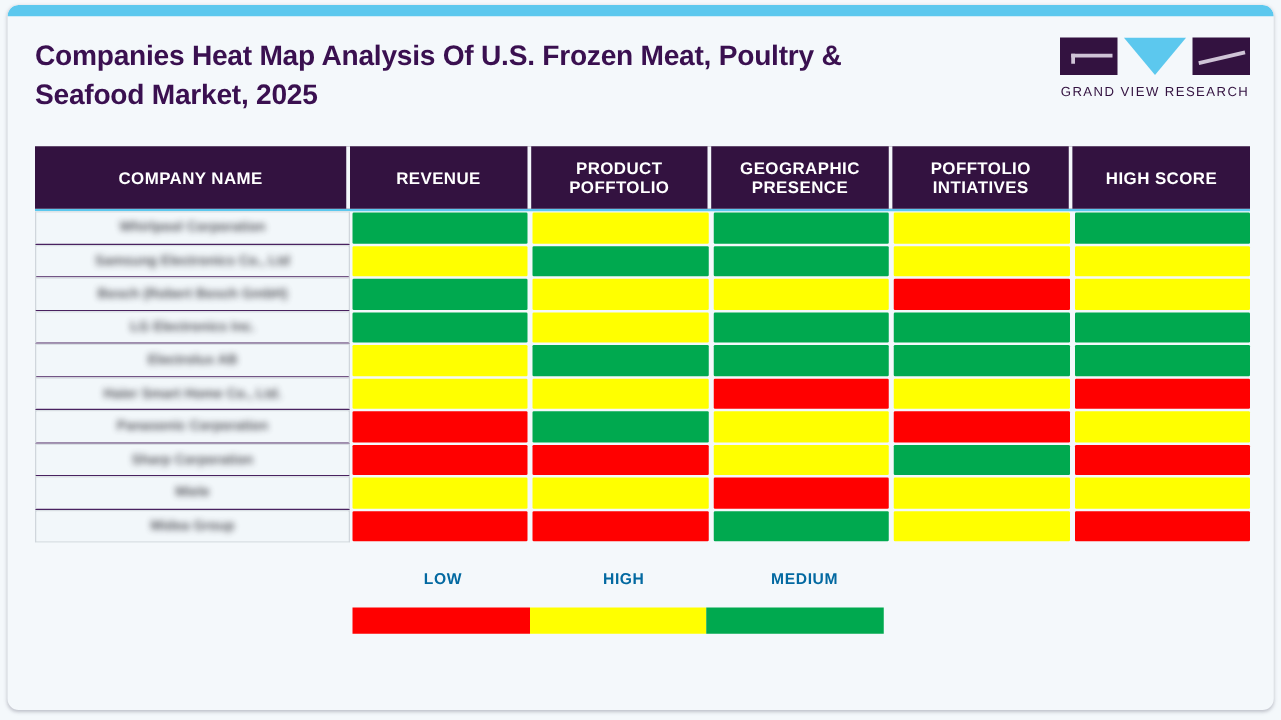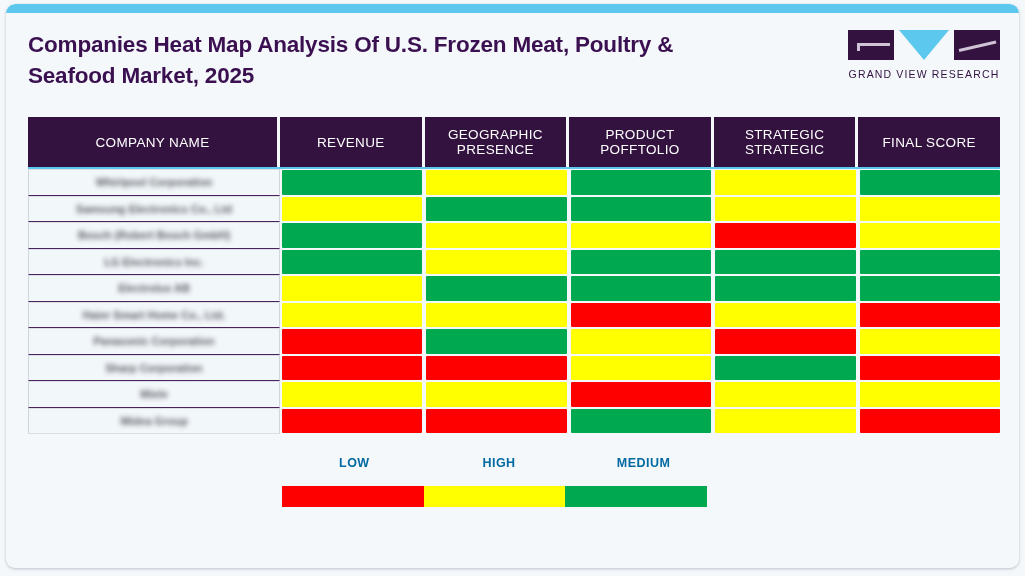--- a/index.html
+++ b/index.html
@@ -108,21 +108,21 @@
   }
   .thead {
     display:flex;
     height:52px;
     border-bottom:2px solid #5cc8ee;
   }
   .th {
     background:#331240;
     color:#ffffff;
     font-size:13.5px;
-    font-weight:normal;
+    font-weight:bold;
     letter-spacing:0.35px;
     line-height:15px;
     display:flex;
     align-items:center;
     justify-content:center;
     text-align:center;
     border-right:3px solid #f4f8fb;
   }
   .th:last-child { border-right:none; }
 
@@ -218,24 +218,24 @@
         <div class="mark mark-3"></div>
       </div>
       <div class="logo-text">GRAND VIEW RESEARCH</div>
     </div>
   </div>
 
   <div class="table">
     <div class="thead">
       <div class="th col-company">COMPANY NAME</div>
       <div class="th col-metric">REVENUE</div>
+      <div class="th col-metric">PRODUCT POFFTOLIO</div>
       <div class="th col-metric">GEOGRAPHIC PRESENCE</div>
-      <div class="th col-metric">PRODUCT POFFTOLIO</div>
-      <div class="th col-metric">STRATEGIC STRATEGIC</div>
-      <div class="th col-metric">FINAL SCORE</div>
+      <div class="th col-metric">POFFTOLIO INTIATIVES</div>
+      <div class="th col-metric">HIGH SCORE</div>
     </div>
     <div class="tbody" id="tbody">
         <div class="trow">
           <div class="cell-company">
             <span class="company-name">Whirlpool Corporation</span>
           </div>
           <div class="cell-metric v-high"></div>
           <div class="cell-metric v-medium"></div>
           <div class="cell-metric v-high"></div>
           <div class="cell-metric v-medium"></div>

